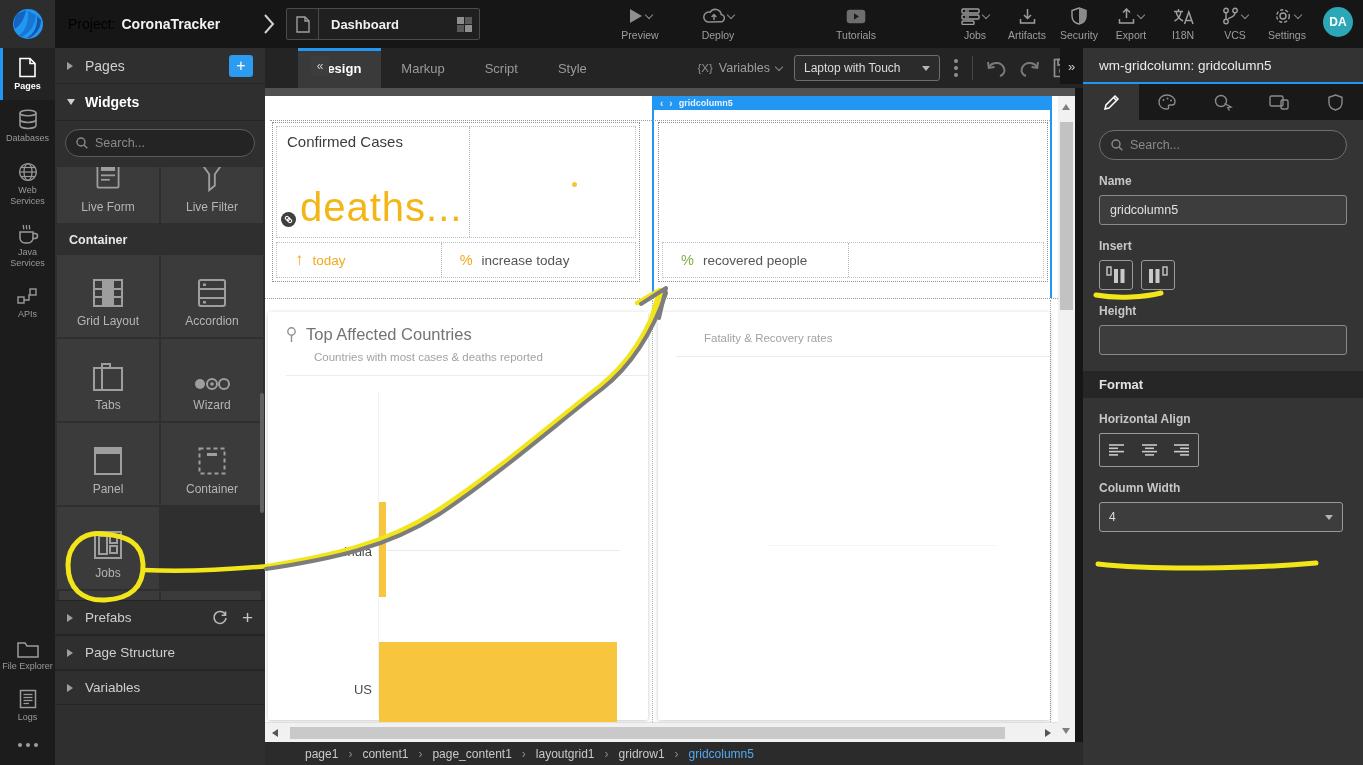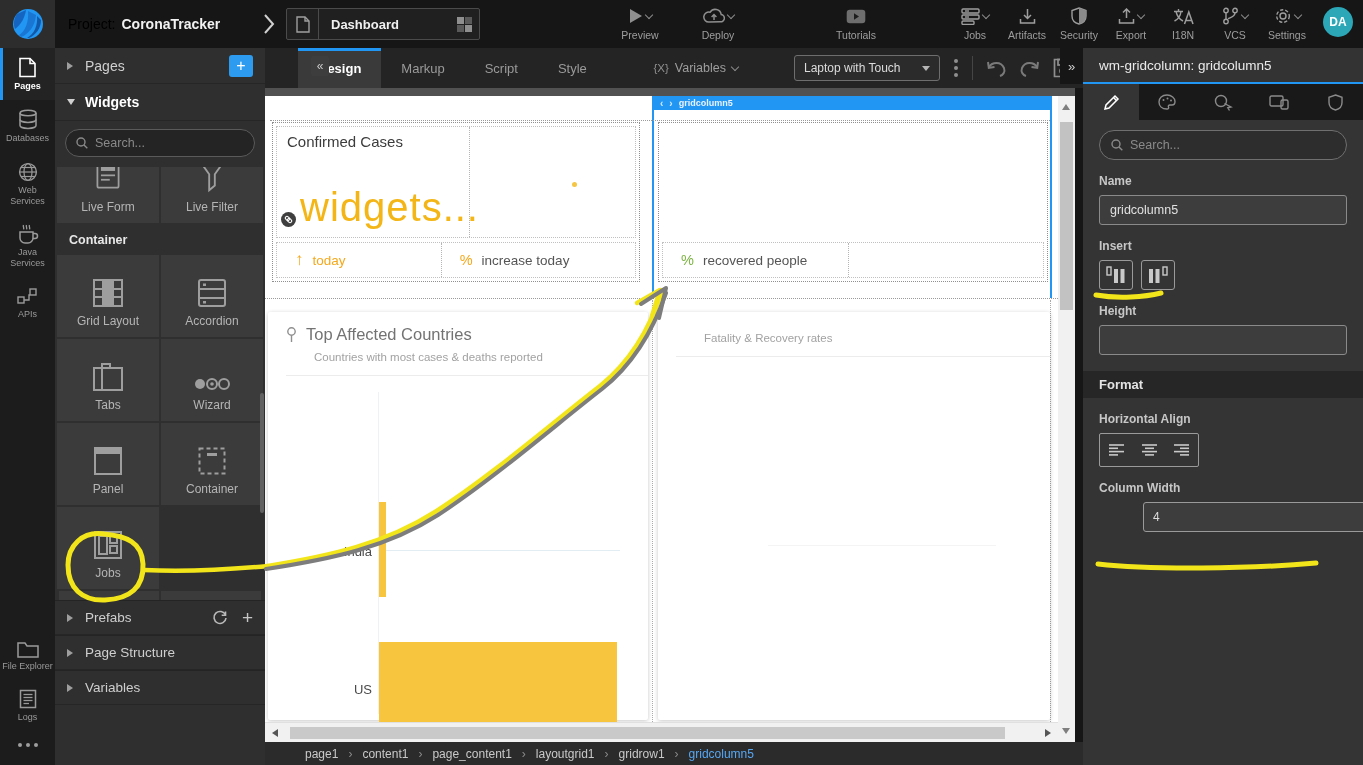--- a/index.html
+++ b/index.html
@@ -66,21 +66,21 @@
 
   
   .canvas-toolbar { position:absolute; left:265px; top:48px; width:818px; height:40px; background:#242424; display:flex; align-items:center; z-index:2; }
   .ct-tabs { display:flex; margin-left:33px; height:40px; }
   .ct-tab { padding:0 20px; display:flex; align-items:center; color:#9a9a9a; font-size:13px; cursor:pointer; position:relative; }
   .ct-tab.active { background:#3a3a3a; color:#fff; font-weight:bold; }
   .ct-tab.active::before { content:""; position:absolute; left:0; right:0; top:0; height:3px; background:#2196f3; }
   .ct-right { position:absolute; right:10px; display:flex; align-items:center; gap:12px; }
   .vars-btn { display:flex; align-items:center; gap:6px; color:#9e9e9e; font-size:12.5px; cursor:pointer; }
   .vars-braces { font-size:11.5px; color:#8f8f8f; }
-  .select { height:26px; background:#2b2b2b; border:1px solid #6e6e6e; border-radius:3px; display:flex; align-items:center; justify-content:space-between; padding:6px 9px; color:#dcdcdc; font-size:12px; cursor:pointer;margin-left:44px; }
+  .select { height:26px; background:#2b2b2b; border:1px solid #6e6e6e; border-radius:3px; display:flex; align-items:center; justify-content:space-between; padding:6px 9px; color:#dcdcdc; font-size:12px; cursor:pointer; }
   .device-select { width:146px; }
   .tri-sel { width:0; height:0; border-left:4px solid transparent; border-right:4px solid transparent; border-top:5px solid #b5b5b5; }
   .vdots { display:flex; flex-direction:column; gap:3px; cursor:pointer; padding:0 2px; }
   .vdots i { width:4px; height:4px; border-radius:50%; background:#8f8f8f; }
   .ct-divider { width:1px; height:24px; background:#454545; }
   .icon-btn { cursor:pointer; display:flex; align-items:center; }
 
   
   .rp-toggle { position:absolute; left:1060px; top:48px; width:23px; height:36px; background:#161616; color:#cfcfcf; display:flex; align-items:center; justify-content:center; font-size:13px; cursor:pointer; z-index:4; }
   .right-panel { position:absolute; left:1083px; top:48px; width:280px; bottom:0; background:#343434; z-index:3; }
@@ -643,21 +643,21 @@
             <div class="title">Confirmed Cases</div>
             <div class="value-row">
               <span class="link-badge">
                   <svg width="9" height="9" viewBox="0 0 10 10">
                     <g transform="rotate(45 5 5)">
                       <rect x="0.8" y="3.2" width="5" height="3.6" rx="1.8" fill="none" stroke="#fff" stroke-width="1.2"></rect>
                       <rect x="4.2" y="3.2" width="5" height="3.6" rx="1.8" fill="none" stroke="#fff" stroke-width="1.2"></rect>
                     </g>
                   </svg>
                 </span>
-              <span class="bigval amber">widgets...</span>
+              <span class="bigval amber">deaths...</span>
             </div>
           </div>
           <div class="cell2">
             <span class="dotmark" style="left:62%; top:50%; background:#f5c544;"></span>
           </div>
         </div>
         <div class="footer">
           <div class="fcell" style="width:46%; border-right:1px dotted #b5b5b5;">
             <span class="amber2" style="font-size:17px; font-weight:bold;">↑</span>
             <span class="amber2">today</span>

